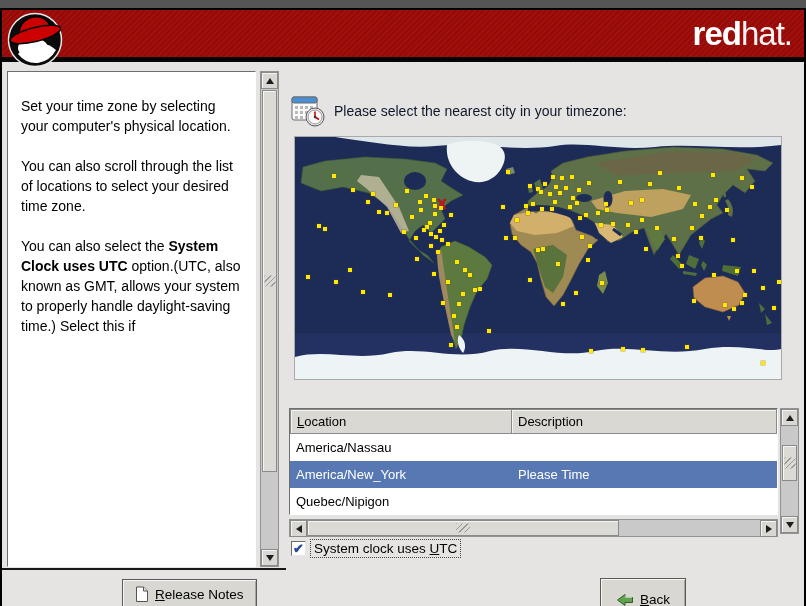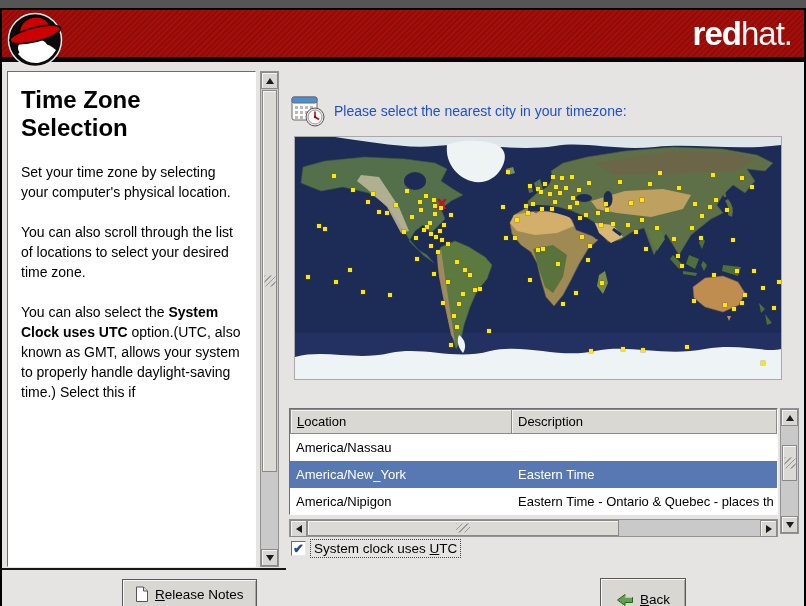--- a/index.html
+++ b/index.html
@@ -41,21 +41,21 @@
 
   .help-sb{left:258px;top:61px;height:496px;}
   .help-sb .sb-thumb{position:absolute;left:1px;top:18px;width:15px;height:382px;}
   .help-sb .sb-btn.topb{position:absolute;left:0px;top:0px;}
   .help-sb .sb-btn.botb{position:absolute;left:0px;bottom:0px;}
 
   .left-sep{position:absolute;left:0;top:558px;width:284px;height:2px;background:#161616;}
 
   
   .prompt-icon{position:absolute;left:288px;top:83px;width:36px;height:36px;}
-  .prompt-text{position:absolute;left:332px;top:93px;font-size:14px;color:#1d4ed8;}
+  .prompt-text{position:absolute;left:332px;top:93px;font-size:14px;color:#0f172a;}
 
   
   .map{position:absolute;left:293px;top:127px;width:486px;height:242px;outline:1px solid #a9a9a9;overflow:hidden;cursor:crosshair;}
   .map svg{position:absolute;left:0;top:0;}
   .city-dot{position:absolute;width:4px;height:4px;margin:-2px 0 0 -2px;box-shadow:0 0 0 .5px rgba(120,90,0,.45);}
   .map-marker{position:absolute;transform:translate(-50%,-55%);font-size:15px;font-weight:700;color:#c11;
     text-shadow:0 0 1px #800;}
 
   
   .tz-table{position:absolute;left:287px;top:398px;width:489px;height:107px;background:#fff;
@@ -111,21 +111,20 @@
       <g transform="rotate(-14 29 23)">
         <path d="M13,24 Q14,8 30,7 Q45,8 46,24 Z" fill="#c00" stroke="#000" stroke-width="1.5"></path>
         <ellipse cx="29" cy="24.5" rx="26" ry="7" fill="#c00" stroke="#000" stroke-width="1.5"></ellipse>
       </g>
     </svg>
   </div>
   <div class="wordmark"><span class="b">red</span><span class="l">hat.</span></div>
 
   <div class="help-panel">
     <div class="help-clip">
-      <div class="help-title">Time Zone Selection</div>
       <div>
           <p><span>Set your time zone by selecting your computer's physical location.</span></p>
           <p><span>You can also scroll through the list of locations to select your desired time zone.</span></p>
           <p><span>You can also select the </span><b>System Clock uses UTC</b><span> option.(UTC, also known as GMT, allows your system to properly handle daylight-saving time.) Select this if</span></p>
         </div>
     </div>
   </div>
   <div class="sbv help-sb">
     <div class="sb-btn topb">
         <span class="tri up"></span>
@@ -353,25 +352,24 @@
       <div class="hcell c1"><u>L</u><span>ocation</span></div>
       <div class="hcell c2"><span>Description</span></div>
     </div>
     <div>
         <div class="trow">
           <div class="tcell c1">America/Nassau</div>
           <div class="tcell c2"></div>
         </div>
         <div class="trow sel" style="background: rgb(88, 120, 180);">
           <div class="tcell c1">America/New_York</div>
-          <div class="tcell c2">Eastern Time</div>
+          <div class="tcell c2">Please Time</div>
         </div>
         <div class="trow">
-          <div class="tcell c1">America/Nipigon</div>
-          <div class="tcell c2">Eastern Time - Ontario &amp; Quebec - places th</div>
+          <div class="tcell c1">Quebec/Nipigon</div>
         </div>
       </div>
   </div>
   <div class="sbv tz-vsb">
     <div class="sb-btn topb">
         <span class="tri up"></span>
       </div>
     <div class="sb-thumb"></div>
     <div class="sb-btn botb">
         <span class="tri down"></span>

